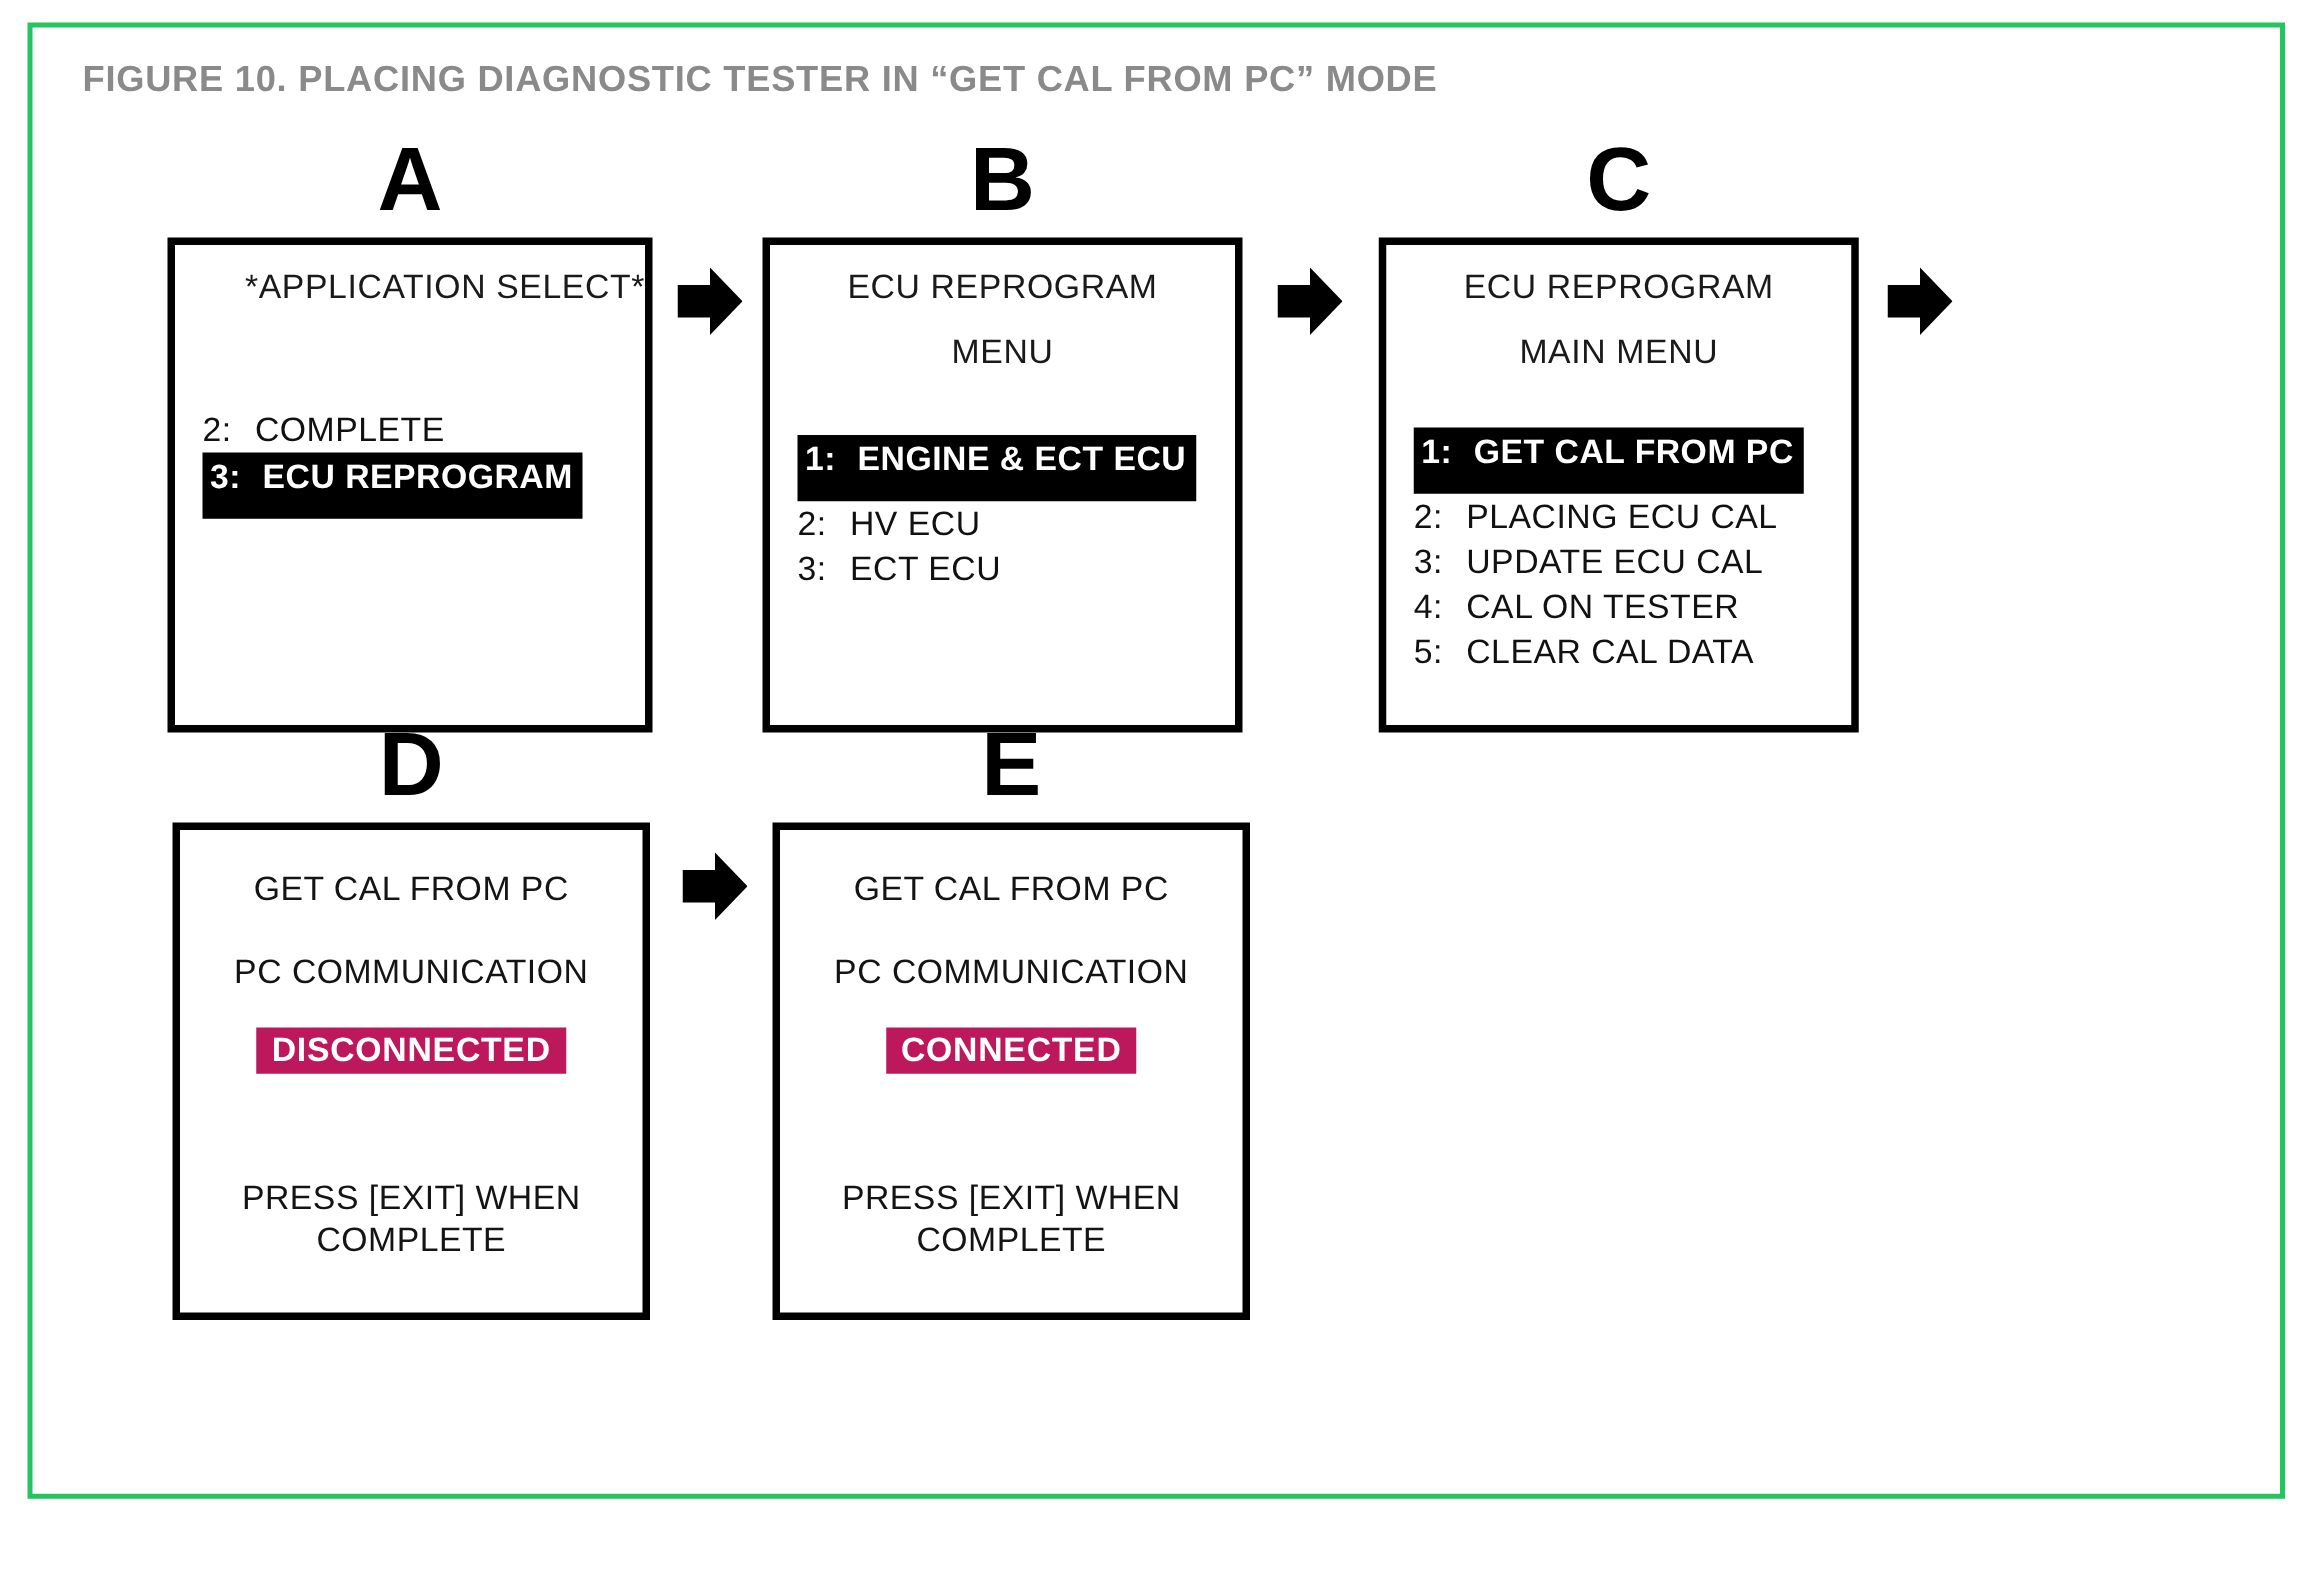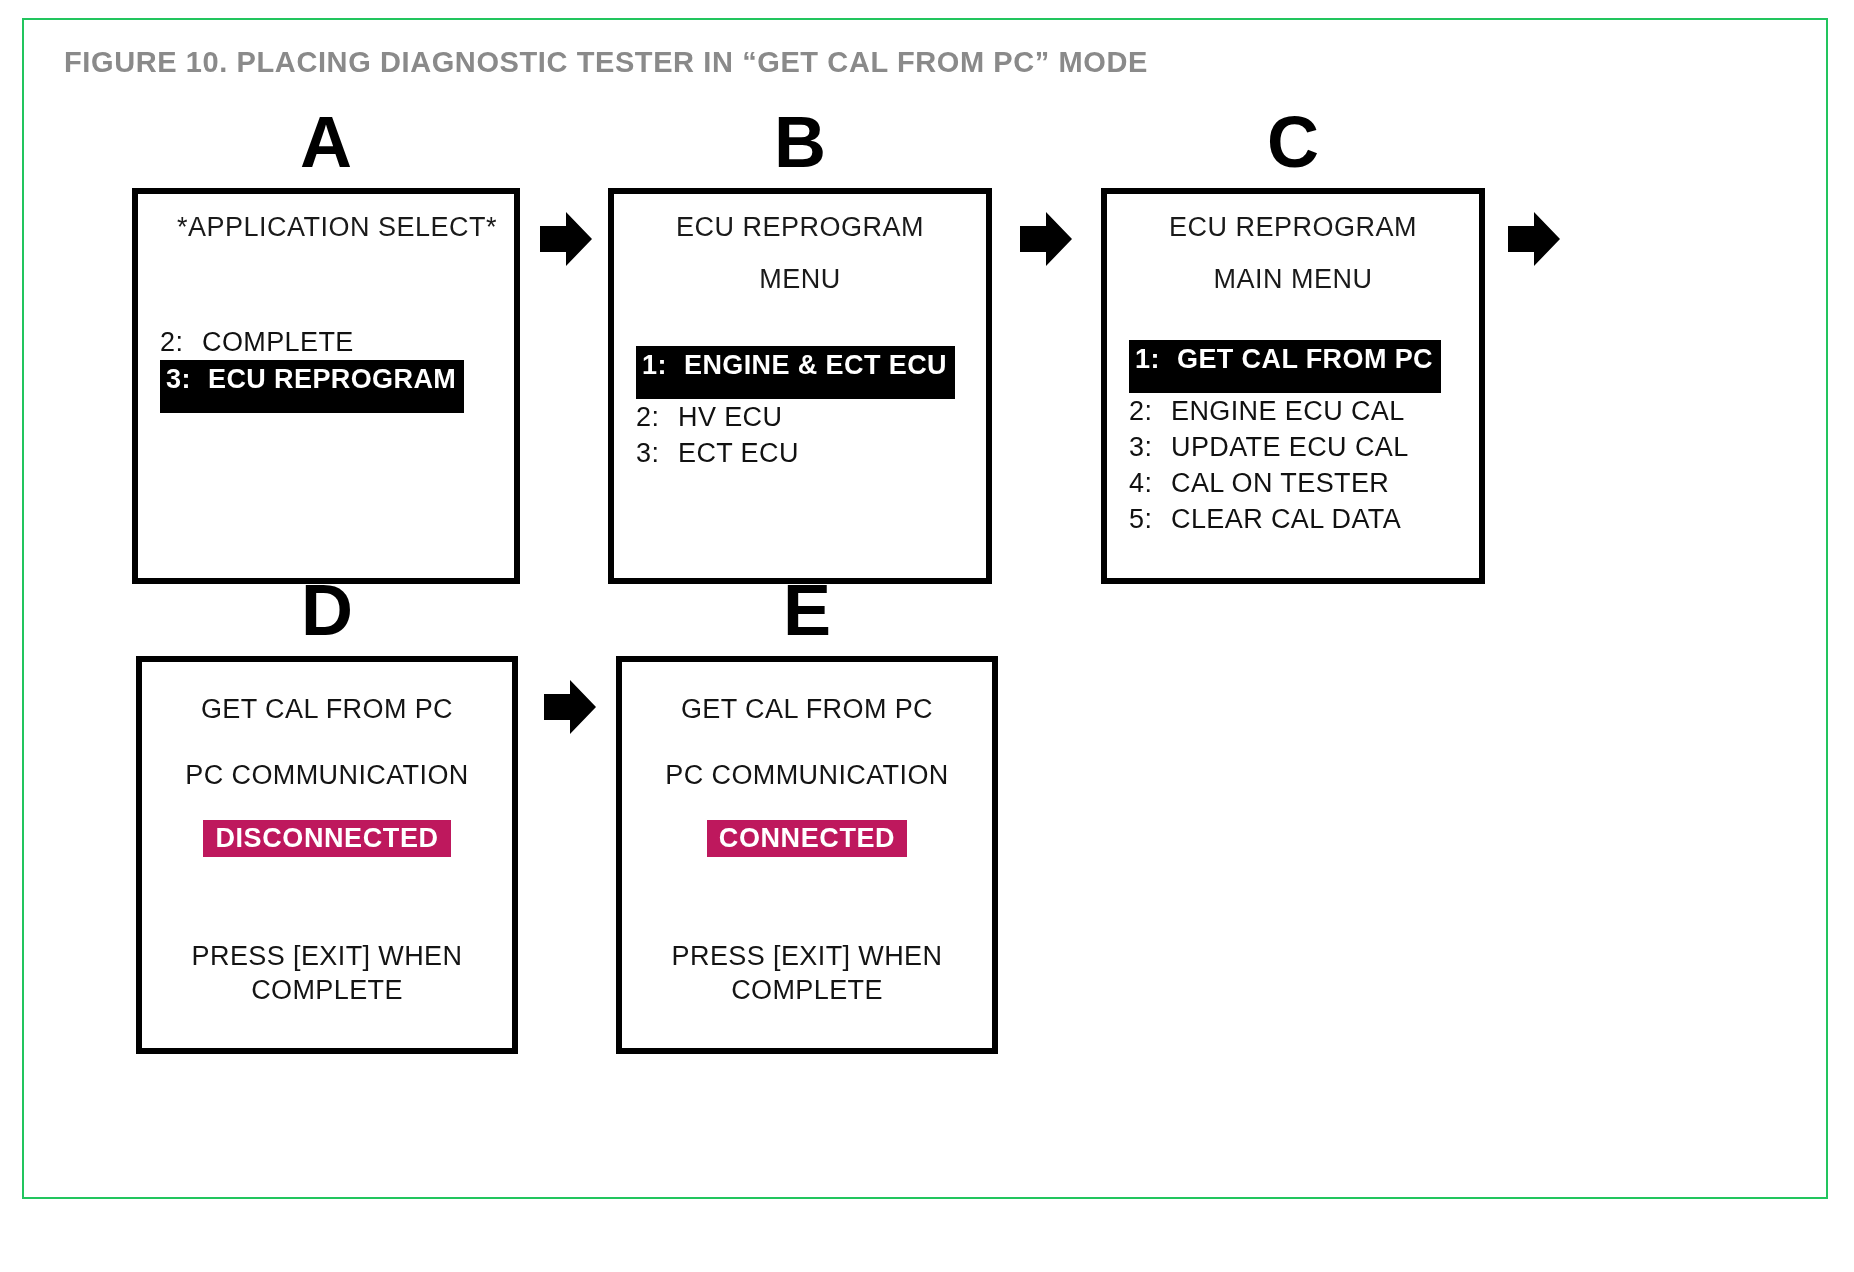--- a/index.html
+++ b/index.html
@@ -14,21 +14,21 @@
     position: relative;
     overflow: hidden;
   }
 
   .figure-frame {
     position: absolute;
     left: 22px;
     top: 18px;
     width: 1806px;
     height: 1181px;
-    border: 2px solid #22c55e;
+    border: 4px solid #22c55e;
     box-sizing: border-box;
     background: #ffffff;
   }
 
   .figure-title {
     position: absolute;
     left: 40px;
     top: 26px;
     font-size: 29px;
     font-weight: bold;
@@ -125,21 +125,21 @@
   .arrow {
     position: absolute;
     width: 52px;
     height: 58px;
   }
   .arrow svg { display: block; }
 
   
   #panel-a { left: 108px; top: 86px; width: 388px; }
   #panel-a .screen { width: 388px; height: 396px; }
-  #panel-a .screen-title { margin-top: 14px; text-align: center; padding-left: 22px; }
+  #panel-a .screen-title { margin-top: 14px; text-align: right; padding-left: 22px; }
   #panel-a .menu { margin-top: 78px; padding-left: 22px; }
 
   
   #panel-b { left: 584px; top: 86px; width: 384px; }
   #panel-b .screen { width: 384px; height: 396px; }
   #panel-b .screen-title { margin-top: 14px; }
   #panel-b .menu { margin-top: 48px; padding-left: 22px; }
 
   
   #panel-c { left: 1077px; top: 86px; width: 384px; }
@@ -222,21 +222,21 @@
   <div class="panel" id="panel-c">
     <div class="panel-letter">C</div>
     <div class="screen">
       <div class="screen-title">ECU REPROGRAM</div>
       <div class="screen-title">MAIN MENU</div>
       <ul class="menu">
         <li>
           <span class="menu-item selected"><span class="num">1:</span><span>GET CAL FROM PC</span></span>
         </li>
         <li>
-          <span class="menu-item"><span class="num">2:</span><span>ENGINE ECU CAL</span></span>
+          <span class="menu-item"><span class="num">2:</span><span>PLACING ECU CAL</span></span>
         </li>
         <li>
           <span class="menu-item"><span class="num">3:</span><span>UPDATE ECU CAL</span></span>
         </li>
         <li>
           <span class="menu-item"><span class="num">4:</span><span>CAL ON TESTER</span></span>
         </li>
         <li>
           <span class="menu-item"><span class="num">5:</span><span>CLEAR CAL DATA</span></span>
         </li>

